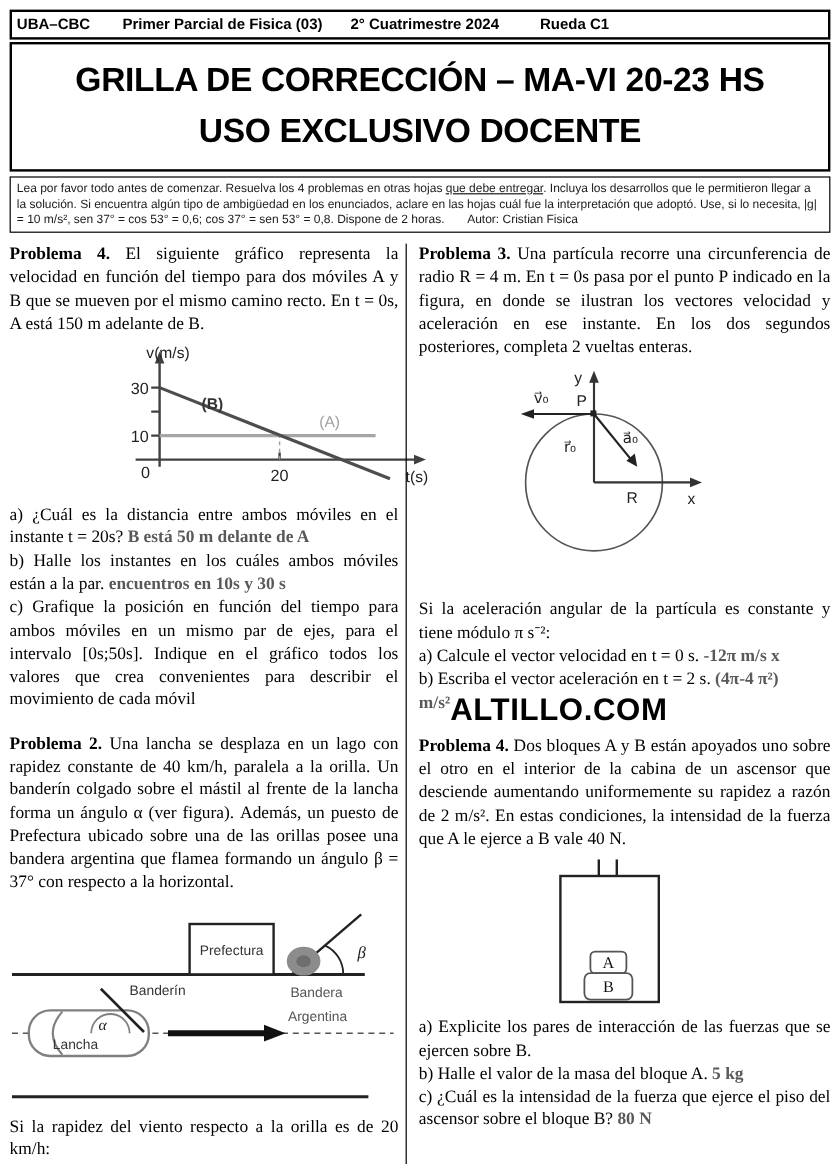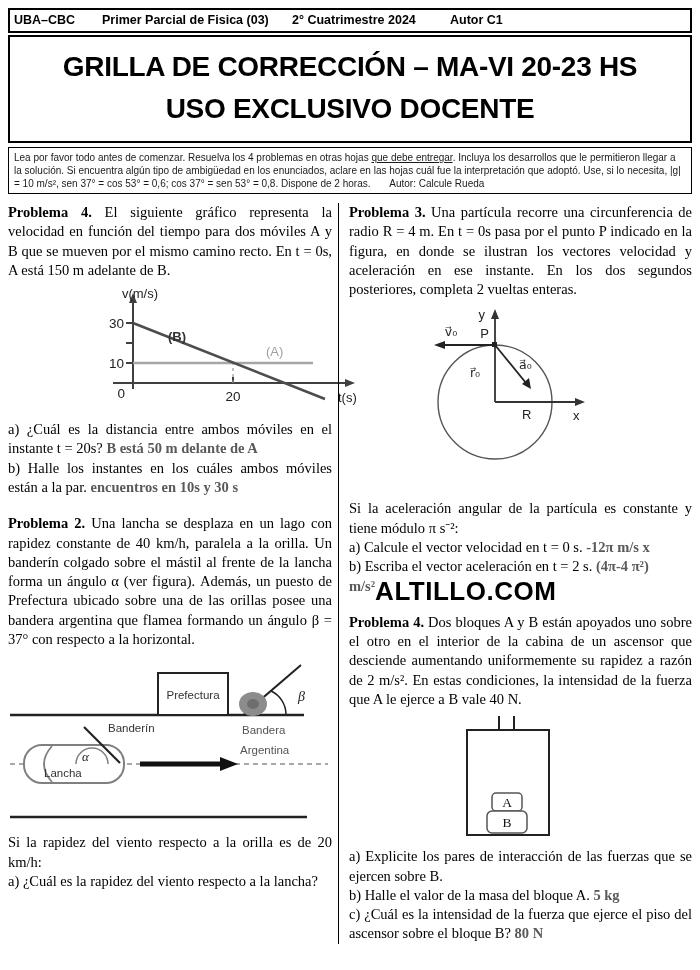--- a/index.html
+++ b/index.html
@@ -69,31 +69,31 @@
 </style>
 </head>
 <body>
 
 <div class="page">
 
   <div class="hdr">
     <span class="h-org">UBA–CBC</span>
     <span class="h-exam">Primer Parcial de Fisica (03)</span>
     <span class="h-term">2° Cuatrimestre 2024</span>
-    <span class="h-tema">Autor C1</span>
+    <span class="h-tema">Rueda C1</span>
   </div>
 
   <div class="titlebox">
     <div>GRILLA DE CORRECCIÓN – MA-VI 20-23 HS</div>
     <div>USO EXCLUSIVO DOCENTE</div>
   </div>
 
   <div class="instr">
     <span>Lea por favor todo antes de comenzar. Resuelva los 4 problemas en otras hojas </span><span class="u">que debe entregar</span><span>. Incluya los desarrollos que le permitieron llegar a la solución. Si encuentra algún tipo de ambigüedad en los enunciados, aclare en las hojas cuál fue la interpretación que adoptó. Use, si lo necesita, |g| = 10 m/s², sen 37° = cos 53° = 0,6; cos 37° = sen 53° = 0,8. Dispone de 2 horas.</span>
-    <span class="author">Autor: Calcule Rueda</span>
+    <span class="author">Autor: Cristian Fisica</span>
   </div>
 
   <div class="content">
 
     <div class="col-left">
 
       <p class="body">
         <span class="plabel">Problema 4.</span>
         <span>El siguiente gráfico representa la velocidad en función del tiempo para dos móviles A y B que se mueven por el mismo camino recto. En t = 0s, A está 150 m adelante de B.</span>
       </p>
@@ -126,20 +126,23 @@
       </svg>
 
       <p class="body">
         <span>a) ¿Cuál es la distancia entre ambos móviles en el instante t = 20s?</span>
         <span class="ans">B está 50 m delante de A</span>
       </p>
       <p class="body">
         <span>b) Halle los instantes en los cuáles ambos móviles están a la par.</span>
         <span class="ans">encuentros en 10s y 30 s</span>
       </p>
+      <p class="body">
+        <span>c) Grafique la posición en función del tiempo para ambos móviles en un mismo par de ejes, para el intervalo [0s;50s]. Indique en el gráfico todos los valores que crea convenientes para describir el movimiento de cada móvil</span>
+      </p>
 
       <div class="gap"></div>
 
       <p class="body">
         <span class="plabel">Problema 2.</span>
         <span>Una lancha se desplaza en un lago con rapidez constante de 40 km/h, paralela a la orilla. Un banderín colgado sobre el mástil al frente de la lancha forma un ángulo α (ver figura). Además, un puesto de Prefectura ubicado sobre una de las orillas posee una bandera argentina que flamea formando un ángulo β = 37° con respecto a la horizontal.</span>
       </p>
 
       <svg width="322" height="172" viewBox="0 0 322 172" style="margin:8px 0 4px 2px">
 

